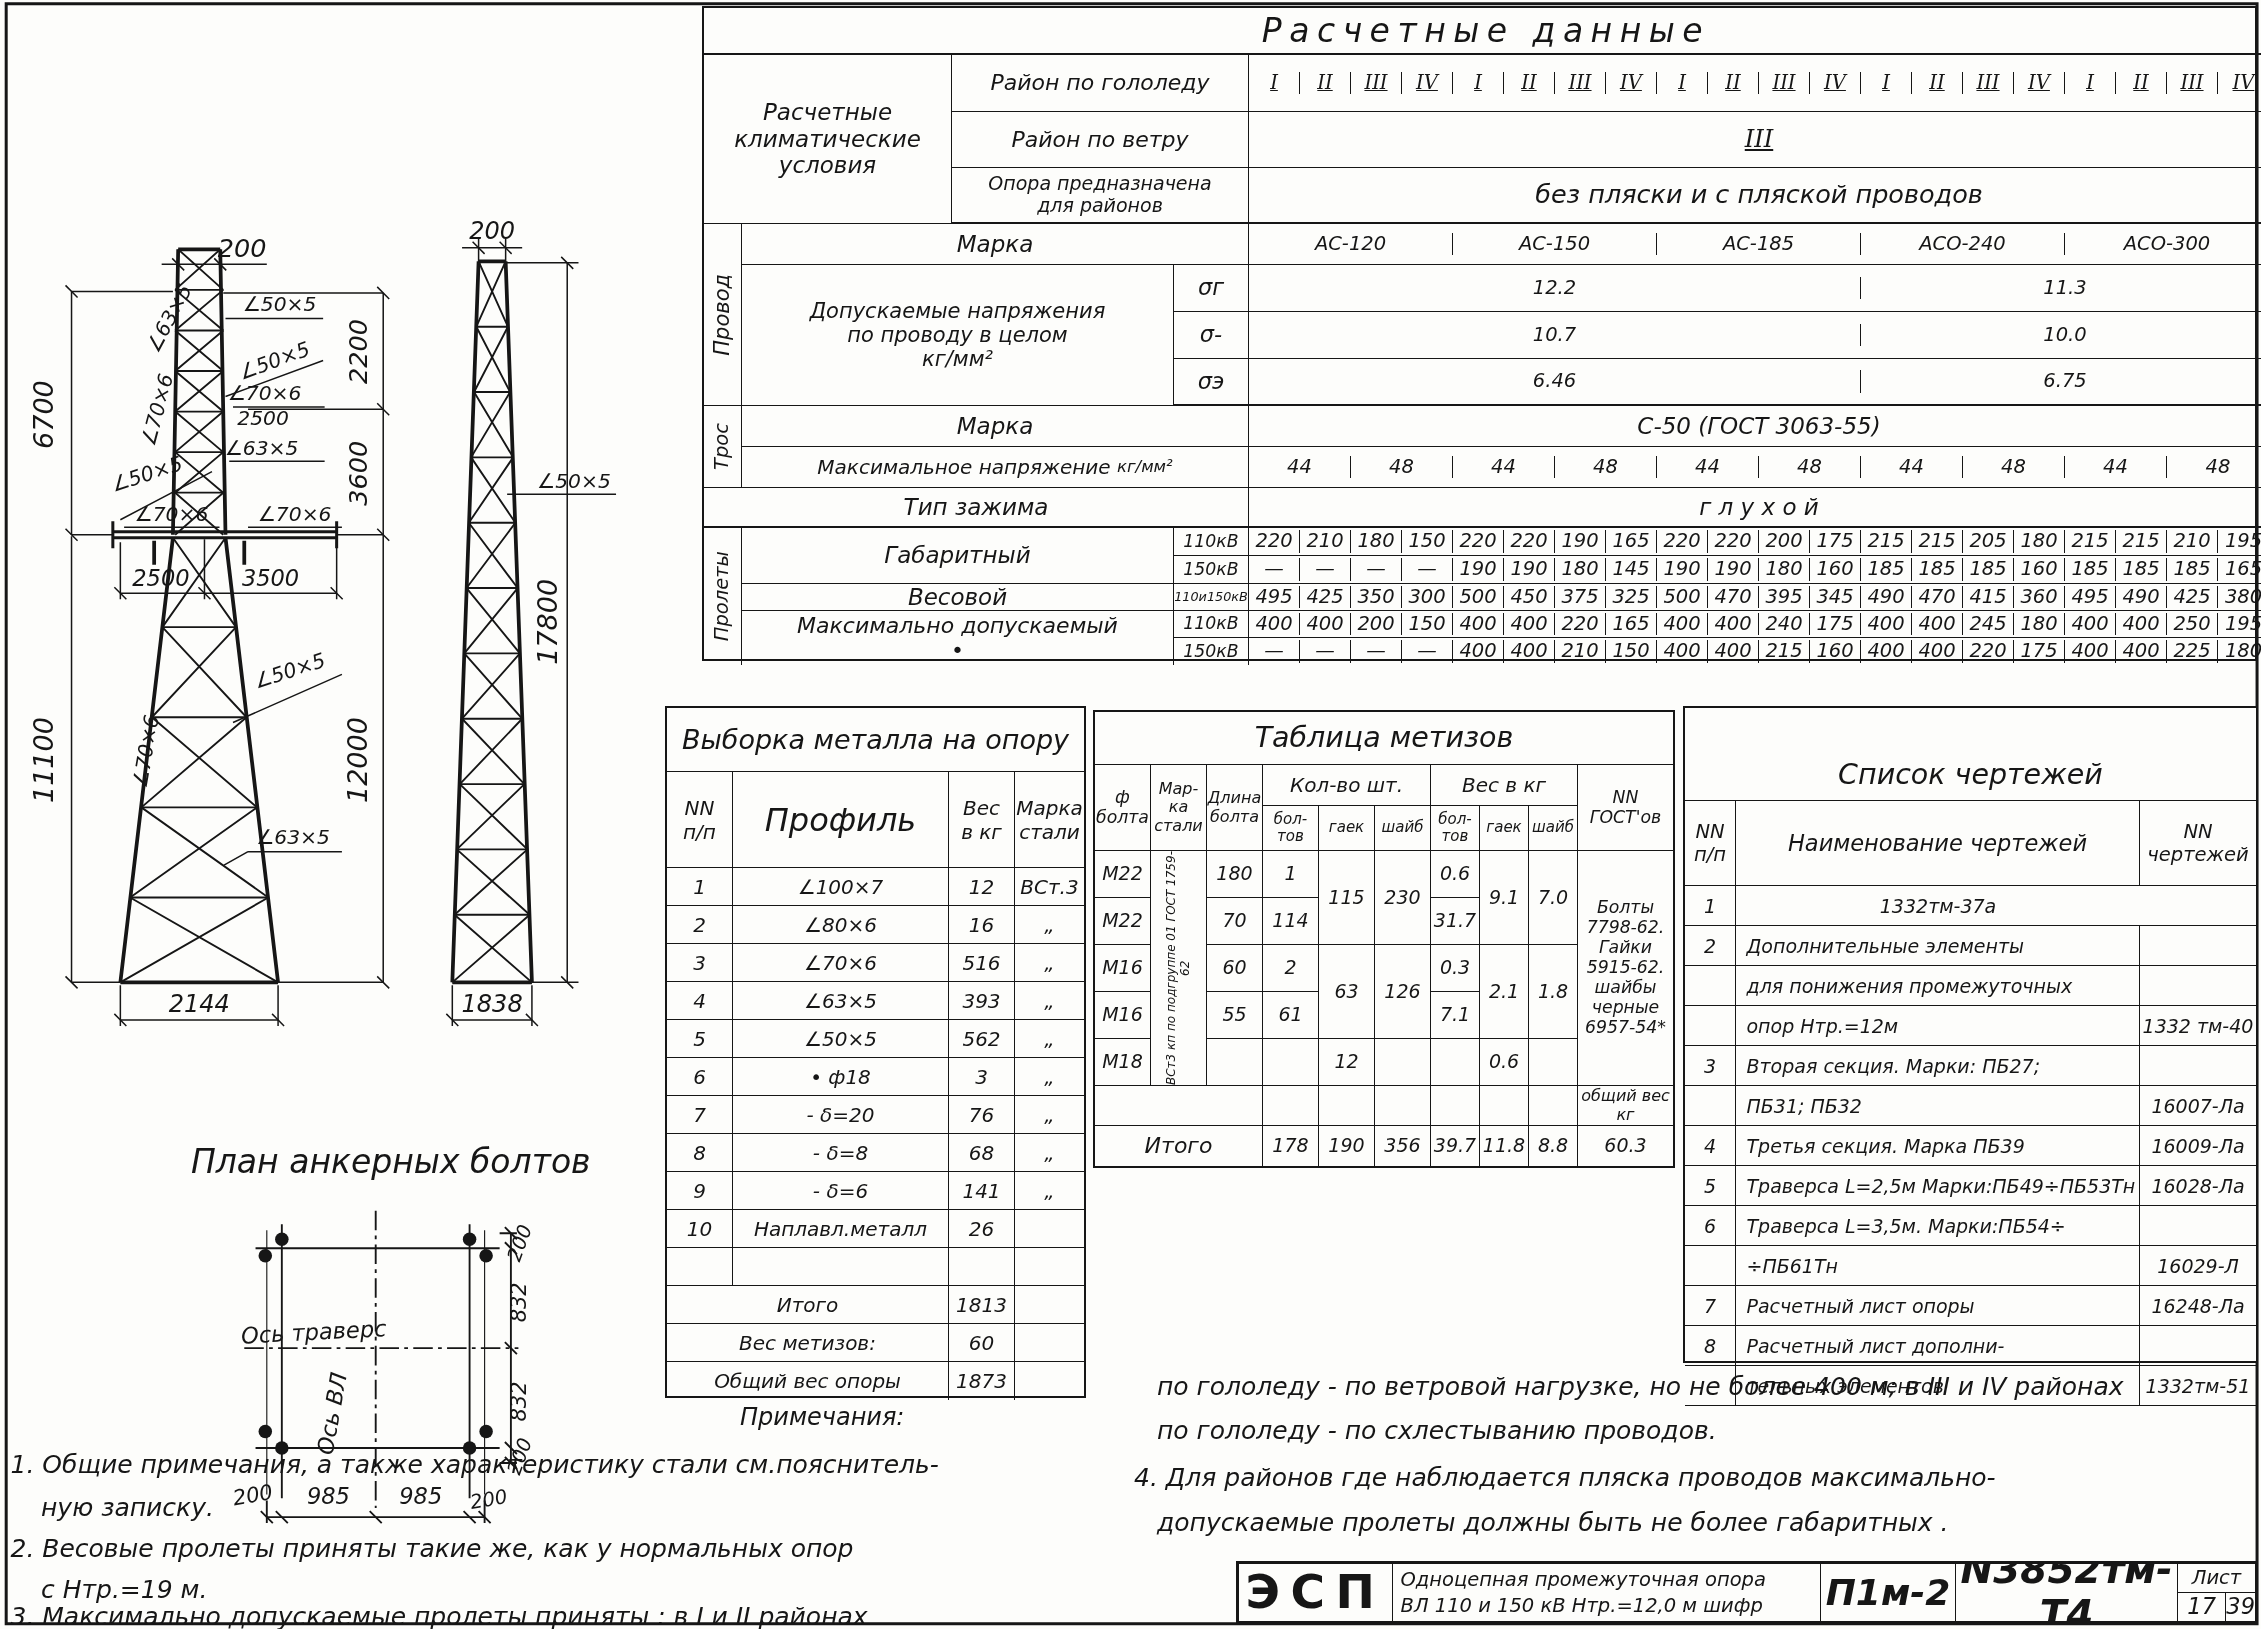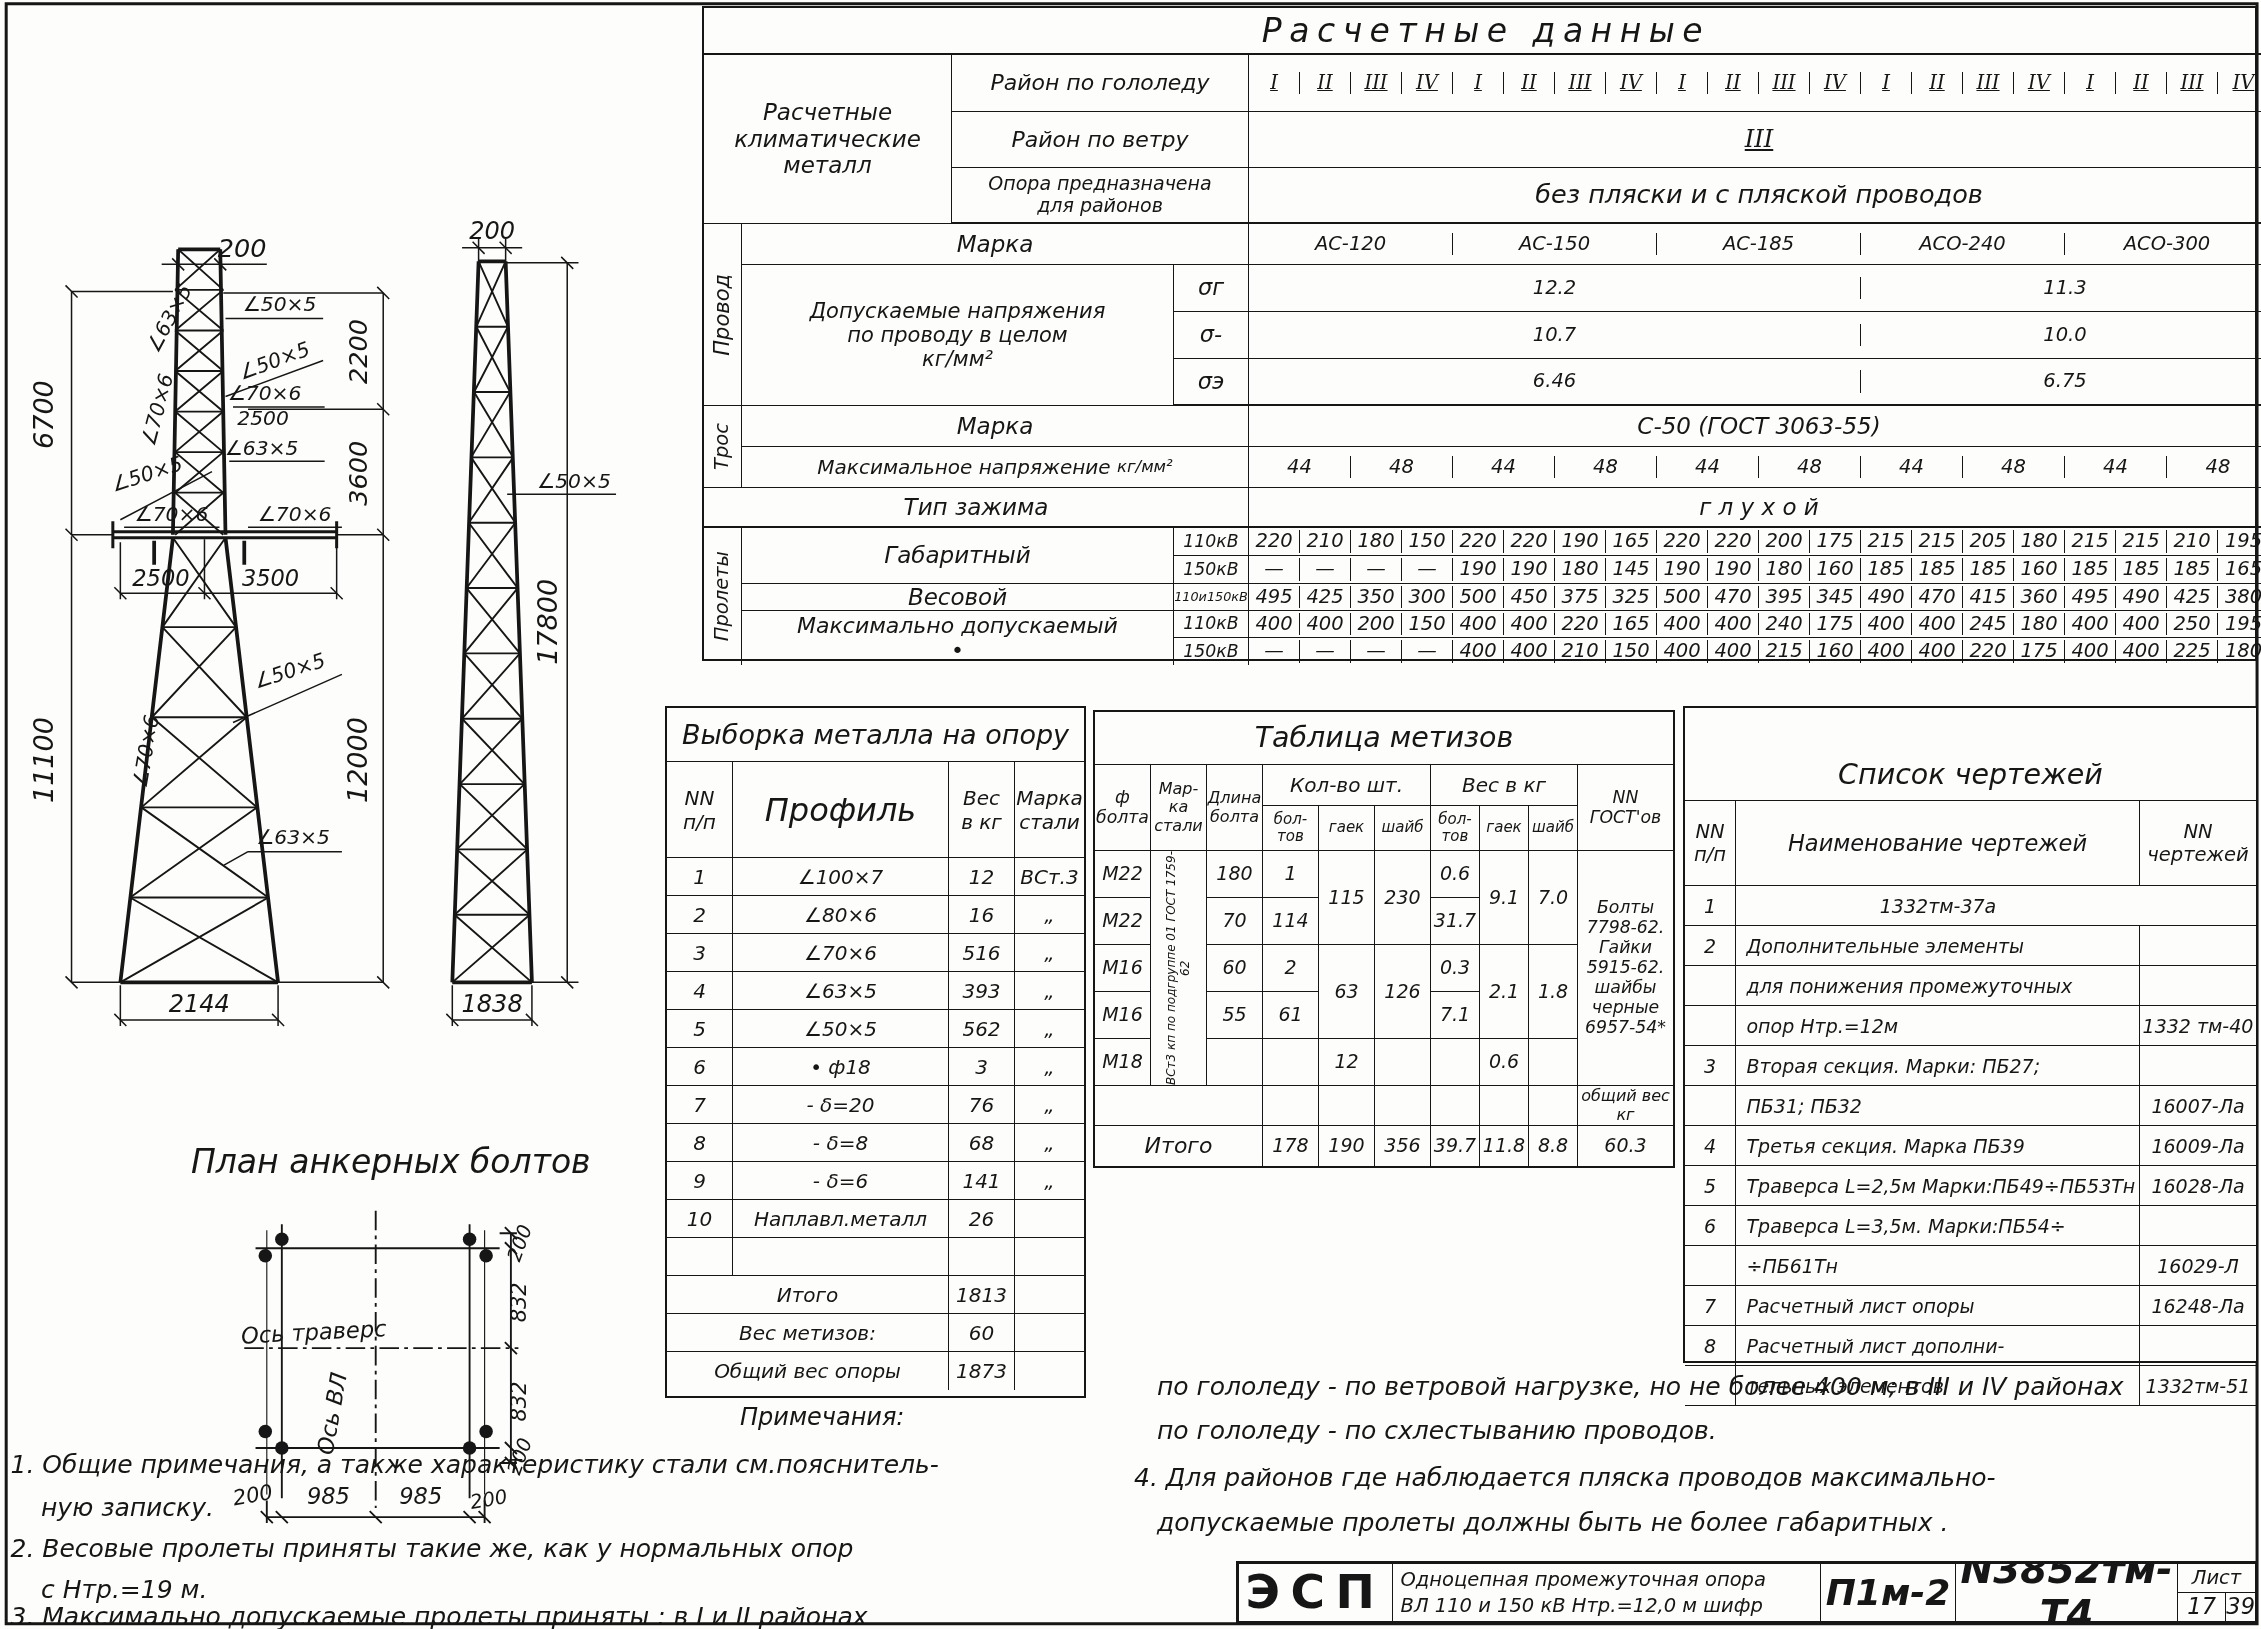--- a/index.html
+++ b/index.html
@@ -128,21 +128,21 @@
       <text x="652" y="2005" transform="rotate(-10 652 2005)" font-size="26">200</text>
     </svg>
 
 <div class="tbl g" id="calc-table" style="left:702px;top:6px;width:1555px;height:655px;
      grid-template-columns:38px 210px 222px 75px repeat(20,51px);
      grid-template-rows:47px 57px 56px 56px 41px 47px 47px 47px 41px 41px 40px 28px 28px 27px 27px 27px;">
   <div class="c title-row bb3" style="grid-area:1/1/2/25">Расчетные  данные</div>
 
   <div class="c" style="grid-area:2/1/5/3;font-size:23px;">Расчетные
 климатические
-металл</div>
+условия</div>
   <div class="c" style="grid-area:2/3/3/5;font-size:22px;">Район по гололеду</div>
   <div class="c nb sub" style="grid-area:2/5/3/25;grid-template-columns:repeat(20,1fr);padding:0;"><div class="vc roman">I</div><div class="vc roman">II</div><div class="vc roman">III</div><div class="vc roman">IV</div><div class="vc roman">I</div><div class="vc roman">II</div><div class="vc roman">III</div><div class="vc roman">IV</div><div class="vc roman">I</div><div class="vc roman">II</div><div class="vc roman">III</div><div class="vc roman">IV</div><div class="vc roman">I</div><div class="vc roman">II</div><div class="vc roman">III</div><div class="vc roman">IV</div><div class="vc roman">I</div><div class="vc roman">II</div><div class="vc roman">III</div><div class="vc roman">IV</div></div>
   <div class="c" style="grid-area:3/3/4/5;font-size:22px;">Район по ветру</div>
   <div class="c nb roman" style="grid-area:3/5/4/25;font-size:24px;">III</div>
   <div class="c bb3" style="grid-area:4/3/5/5;font-size:19px;">Опора предназначена
 для  районов</div>
   <div class="c nb bb3" style="grid-area:4/5/5/25;font-size:25.5px;">без   пляски   и с   пляской   проводов</div>
 
   <div class="c" style="grid-area:5/1/9/2;font-size:21px;"><span class="vtext">Провод</span></div>
   <div class="c" style="grid-area:5/2/6/5;font-size:23px;">Марка</div>
@@ -188,21 +188,21 @@
   <div class="c nb sub" style="grid-area:14/5/15/25;grid-template-columns:repeat(20,1fr);"><div class="vc">495</div><div class="vc">425</div><div class="vc">350</div><div class="vc">300</div><div class="vc">500</div><div class="vc">450</div><div class="vc">375</div><div class="vc">325</div><div class="vc">500</div><div class="vc">470</div><div class="vc">395</div><div class="vc">345</div><div class="vc">490</div><div class="vc">470</div><div class="vc">415</div><div class="vc">360</div><div class="vc">495</div><div class="vc">490</div><div class="vc">425</div><div class="vc">380</div></div>
   <div class="c nbb" style="grid-area:15/2/17/4;font-size:22px;">Максимально  допускаемый
 •</div>
   <div class="c" style="grid-area:15/4/16/5;font-size:17.3px;">110кВ</div>
   <div class="c nb sub" style="grid-area:15/5/16/25;grid-template-columns:repeat(20,1fr);"><div class="vc">400</div><div class="vc">400</div><div class="vc">200</div><div class="vc">150</div><div class="vc">400</div><div class="vc">400</div><div class="vc">220</div><div class="vc">165</div><div class="vc">400</div><div class="vc">400</div><div class="vc">240</div><div class="vc">175</div><div class="vc">400</div><div class="vc">400</div><div class="vc">245</div><div class="vc">180</div><div class="vc">400</div><div class="vc">400</div><div class="vc">250</div><div class="vc">195</div></div>
   <div class="c nbb" style="grid-area:16/4/17/5;font-size:17.3px;">150кВ</div>
   <div class="c nb nbb sub" style="grid-area:16/5/17/25;grid-template-columns:repeat(20,1fr);"><div class="vc">—</div><div class="vc">—</div><div class="vc">—</div><div class="vc">—</div><div class="vc">400</div><div class="vc">400</div><div class="vc">210</div><div class="vc">150</div><div class="vc">400</div><div class="vc">400</div><div class="vc">215</div><div class="vc">160</div><div class="vc">400</div><div class="vc">400</div><div class="vc">220</div><div class="vc">175</div><div class="vc">400</div><div class="vc">400</div><div class="vc">225</div><div class="vc">180</div></div>
 </div>
 
 <div class="tbl" id="metal-table" style="left:665px;top:706px;width:421px;height:692px;">
-  <div class="tr" style="grid-template-columns:1fr;height:54px;">
+  <div class="tr" style="grid-template-columns:1fr;height:64px;">
     <div style="font-size:27px;">Выборка металла на опору</div>
   </div>
   <div class="tr" style="grid-template-columns:66px 216px 66px 1fr;height:96px;font-size:20px;white-space:pre-line;text-align:center;">
     <div style="white-space:pre-line">NN
 п/п</div>
     <div style="white-space:pre-line;font-size:32px">Профиль</div>
     <div style="white-space:pre-line">Вес
 в кг</div>
     <div style="white-space:pre-line">Марка
 стали</div>

